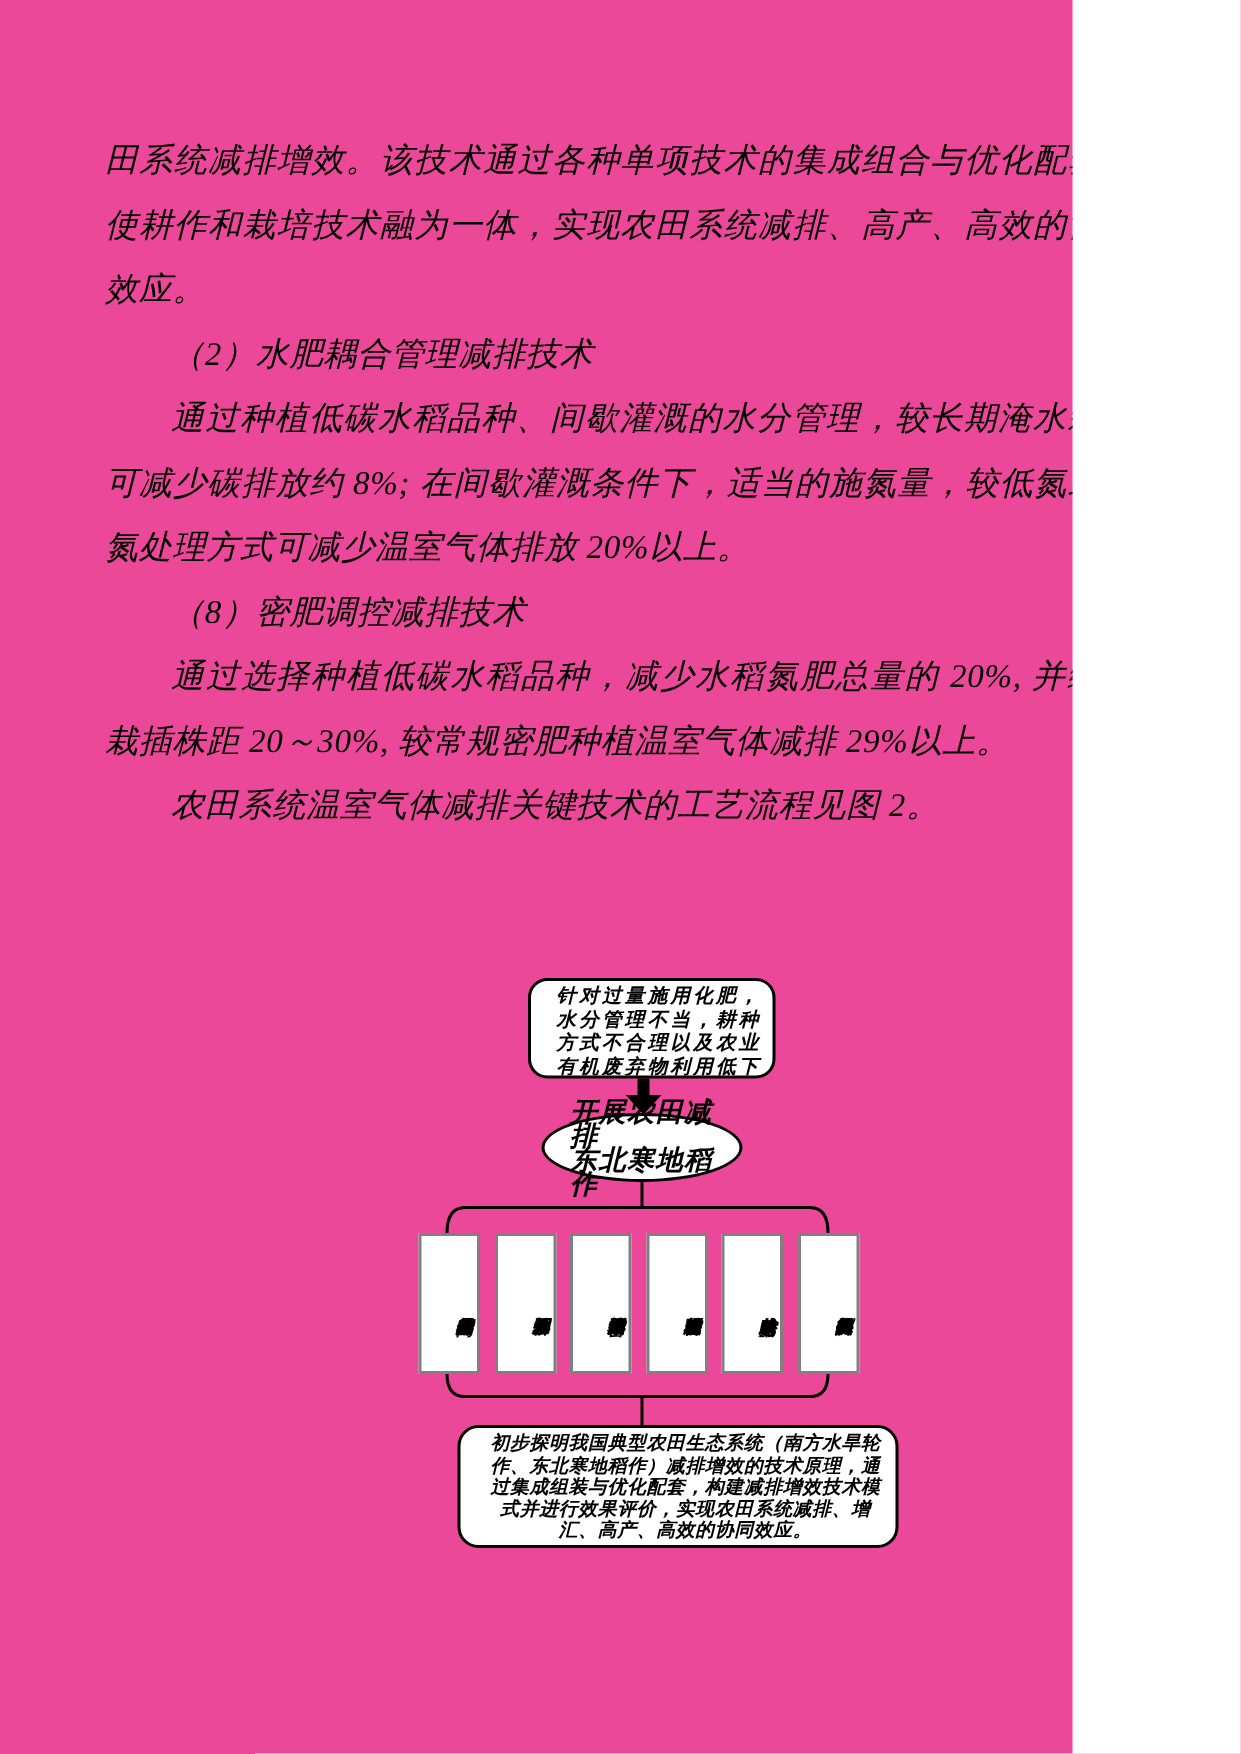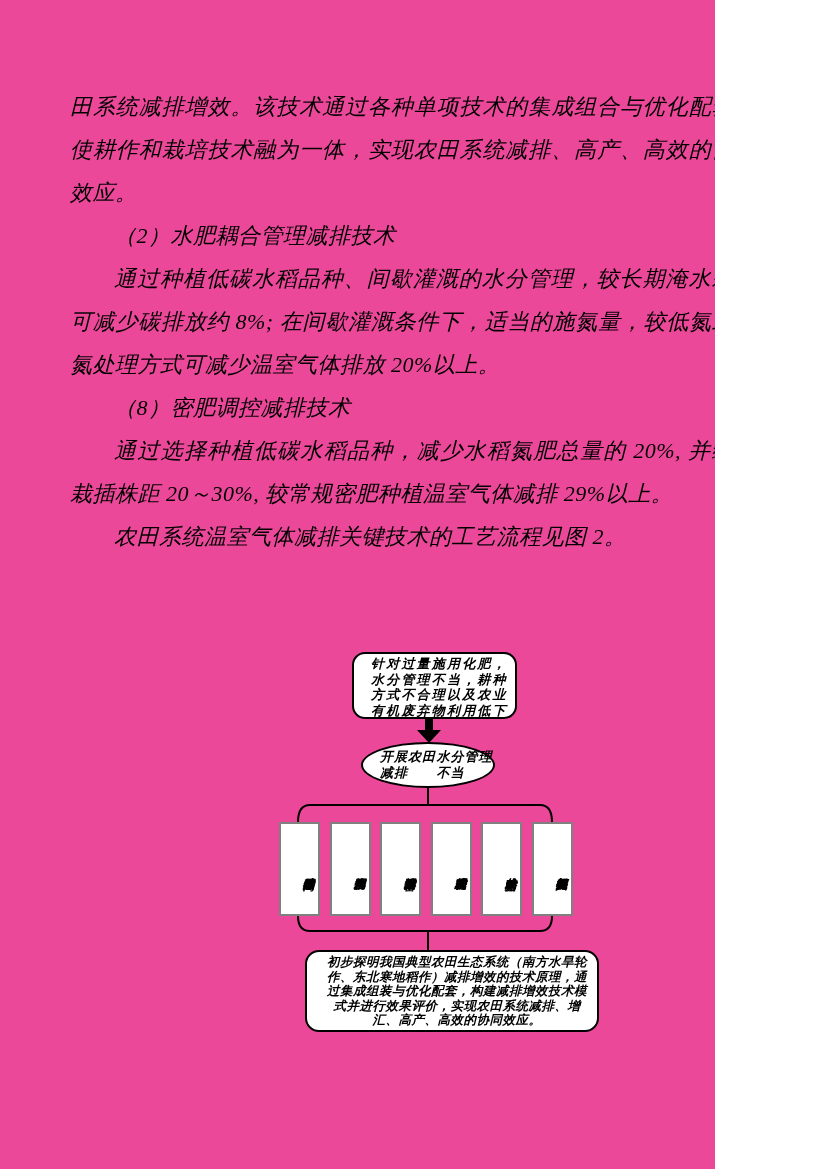--- a/index.html
+++ b/index.html
@@ -53,24 +53,24 @@
     letter-spacing: 1.5px;
     text-align: justify;
     overflow: hidden;
   }
   .ellipse-shape {
     left: 361px; top: 92px;
     width: 134px; height: 46px;
     border: 2px solid #000;
     border-radius: 50%;
     display: flex;
-    flex-direction: row;
+    flex-direction: column;
     align-items: center;
     justify-content: center;
-    font-size: 13px;
+    font-size: 18px;
     line-height: 16px;
     letter-spacing: 1px;
   }
   .tech-box {
     top: 172px;
     width: 41px; height: 94px;
     border: 2px solid #808080;
     display: flex;
     align-items: center;
     justify-content: center;
@@ -138,21 +138,21 @@
       <path d="M428,138 L428,155" stroke="#000000" stroke-width="2" fill="none"></path>
       <path d="M298,172 Q298,155 310,155 L540,155 Q552,155 552,172" stroke="#000000" stroke-width="2" fill="none"></path>
       <path d="M298,266 Q298,281 310,281 L540,281 Q552,281 552,266" stroke="#000000" stroke-width="2" fill="none"></path>
       <path d="M428,281 L428,300" stroke="#000000" stroke-width="2" fill="none"></path>
     </svg>
 
     <div class="shape problem-box">针对过量施用化肥，水分管理不当，耕种方式不合理以及农业有机废弃物利用低下等问题。</div>
 
     <div class="shape ellipse-shape">
       <span>开展农田减排</span>
-      <span>水分管理不当</span>
+      <span>东北寒地稻作</span>
     </div>
 
     <div class="shape tech-box" style="left:279px">高产低碳品种筛选</div>
     <div class="shape tech-box" style="left:330px">水肥耦合调控</div>
     <div class="shape tech-box" style="left:380px">增密减氮群体调控</div>
     <div class="shape tech-box" style="left:431px">合理轮耕模式构建</div>
     <div class="shape tech-box" style="left:481px">栽培方式的改变</div>
     <div class="shape tech-box" style="left:532px">外源有机物料投入</div>
 
     <div class="shape result-box">初步探明我国典型农田生态系统（南方水旱轮作、东北寒地稻作）减排增效的技术原理，通过集成组装与优化配套，构建减排增效技术模式并进行效果评价，实现农田系统减排、增汇、高产、高效的协同效应。</div>

